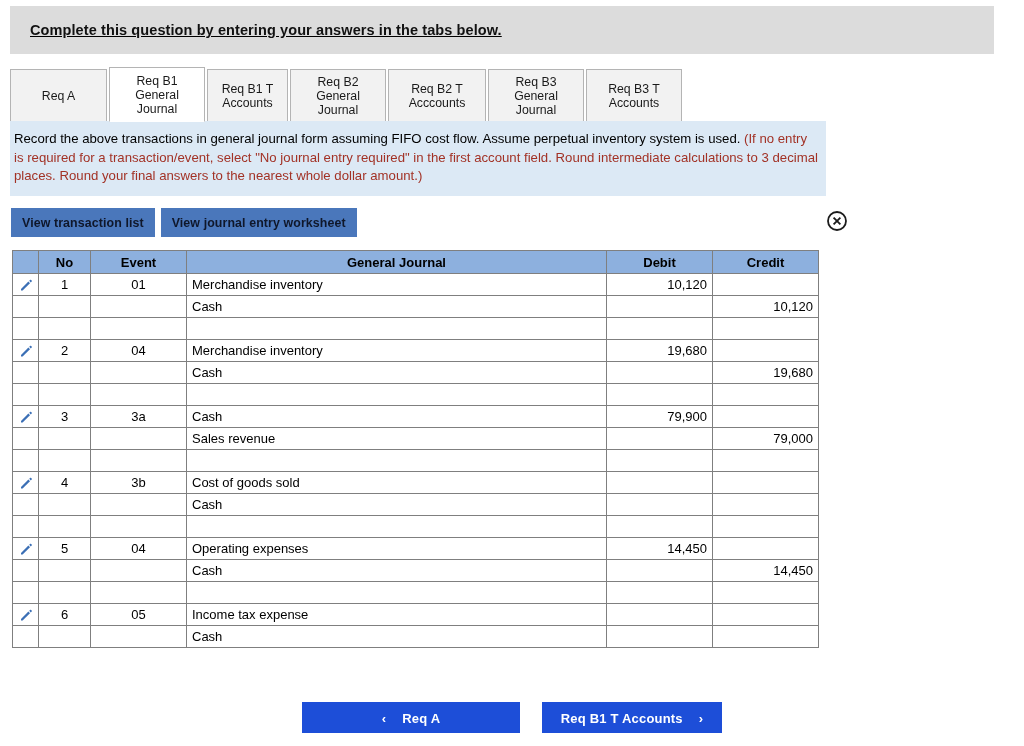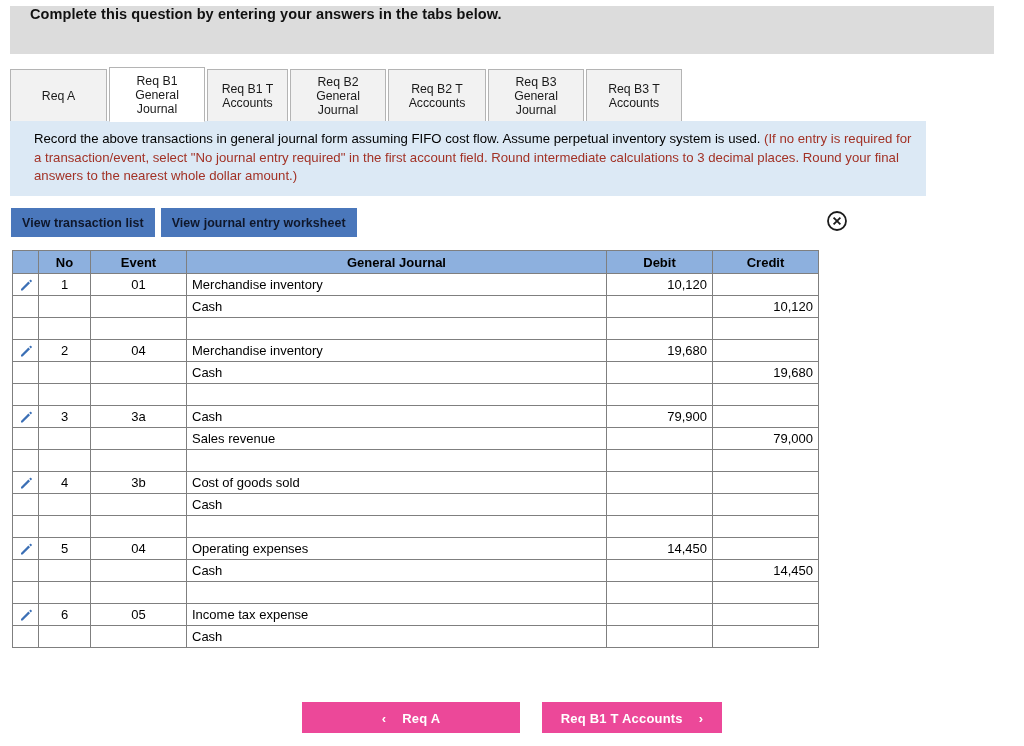--- a/index.html
+++ b/index.html
@@ -19,21 +19,22 @@
 
   
   #banner {
     position: absolute;
     left: 10px;
     top: 6px;
     width: 984px;
     height: 48px;
     background: #dcdcdc;
     display: flex;
-    align-items: flex-start;
+    align-items: center;
+    text-decoration: underline;
   }
   #banner-text {
     margin-left: 20px;
     font-size: 14.5px;
     font-weight: bold;
     color: #111111;
     letter-spacing: 0.1px;
   }
 
   
@@ -79,24 +80,24 @@
   .tab-w5 { width: 98px; }
   .tab-w6 { width: 96px; }
   .tab-w7 { width: 96px; }
   .tab-w8 { width: 96px; }
 
   
   #instructions {
     position: absolute;
     left: 10px;
     top: 121px;
-    width: 916px;
+    width: 816px;
     min-height: 62px;
     background: #dce9f5;
-    padding: 9px 8px 10px 24px;
+    padding: 9px 8px 10px 4px;
     box-sizing: border-box;
     font-size: 13.2px;
     line-height: 18.5px;
     color: #000000;
   }
   .red { color: #a23226; }
 
   
   #actionrow {
     position: absolute;
@@ -185,21 +186,21 @@
   
   #bottomnav {
     position: absolute;
     left: 0;
     top: 702px;
     width: 1024px;
     text-align: center;
   }
   .nav-btn {
     display: inline-block;
-    background: #ec4899;
+    background: #1d4ed8;
     color: #ffffff;
     border: none;
     font-family: "Liberation Sans", sans-serif;
     font-size: 13px;
     font-weight: bold;
     height: 31px;
     line-height: 31px;
     cursor: pointer;
     letter-spacing: 0.2px;
     text-align: center;

